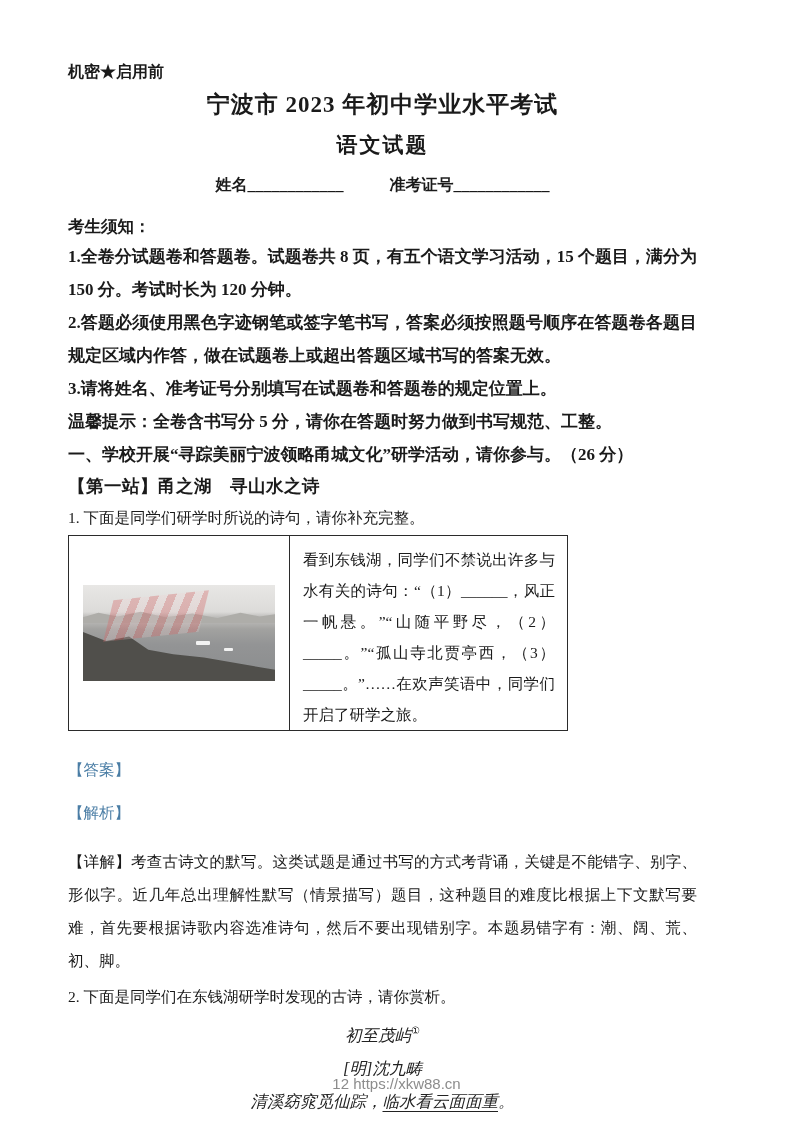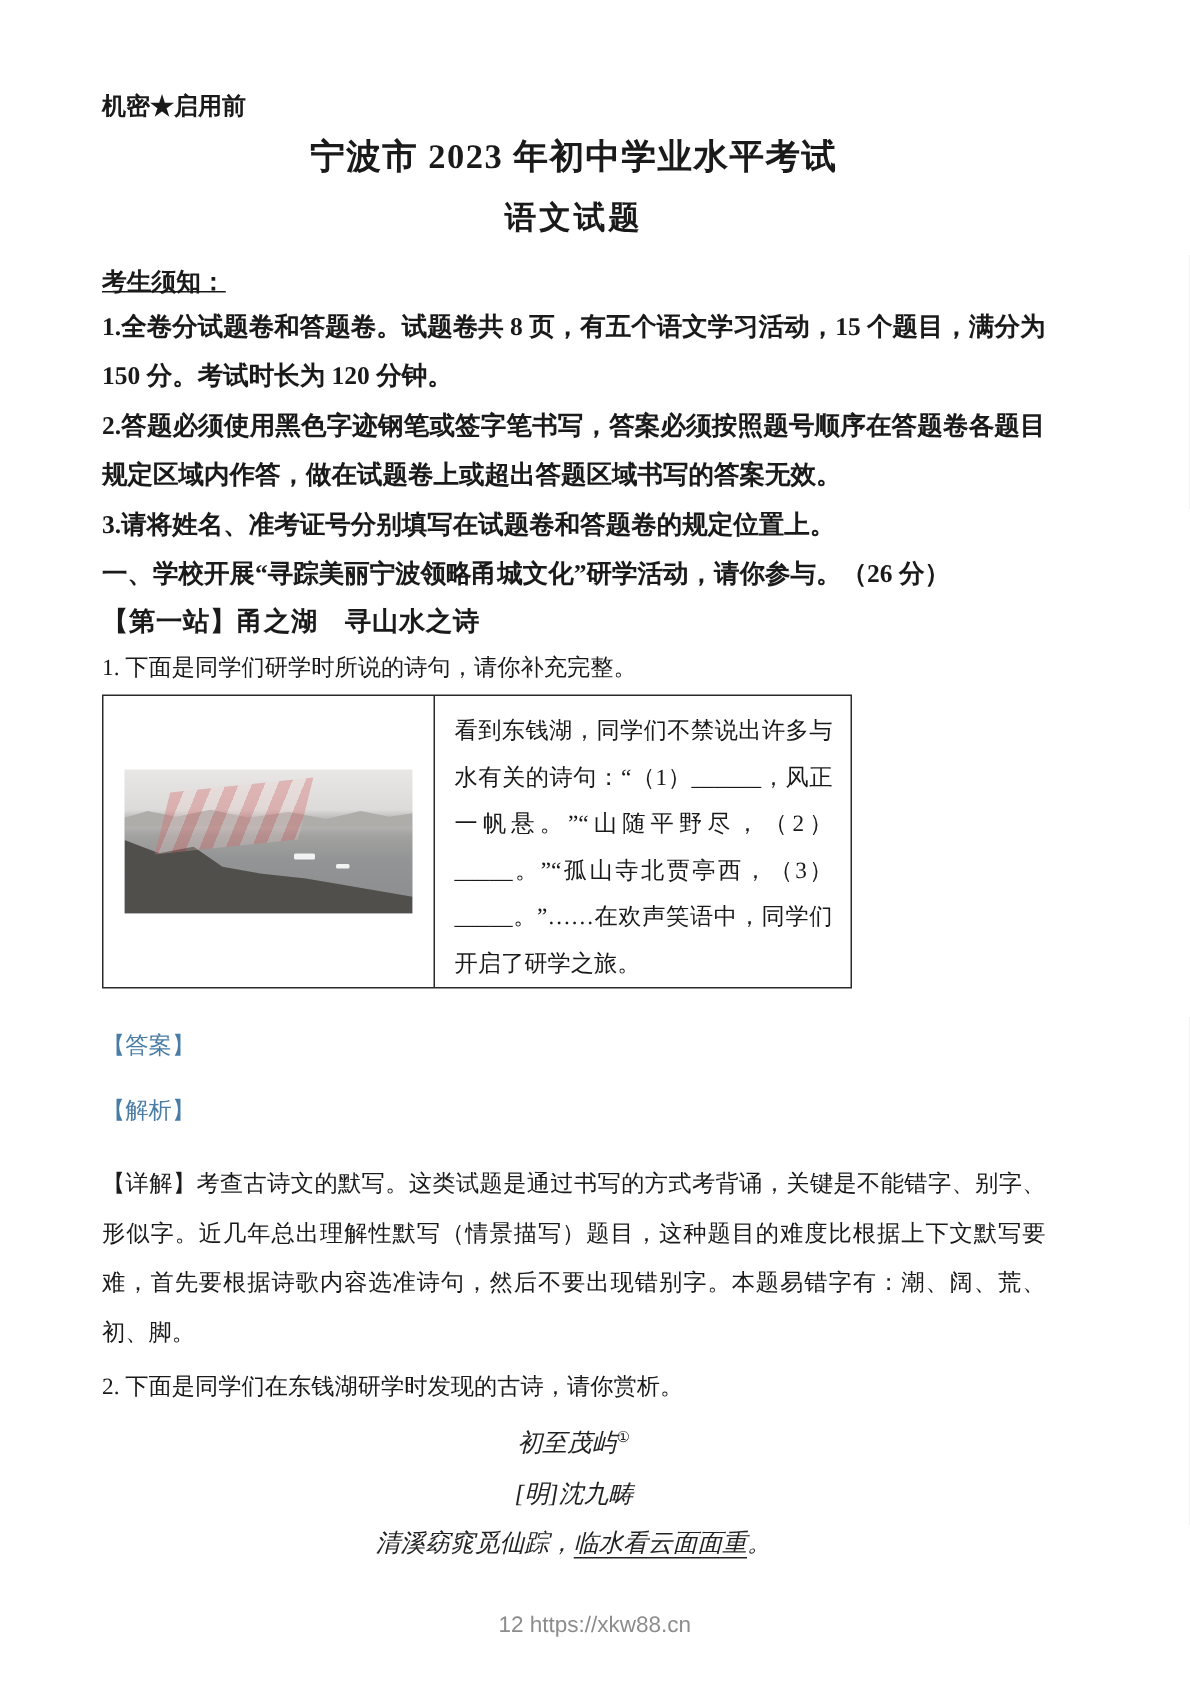--- a/index.html
+++ b/index.html
@@ -12,21 +12,21 @@
     background: #ffffff;
     color: #1a1a1a;
     font-family: "Liberation Serif", serif;
     padding: 62px 96px 0 68px;
     overflow: hidden;
   }
   .security { font-size: 16px; font-weight: bold; line-height: 20px; }
   .exam-title { text-align: center; font-size: 23px; font-weight: bold; line-height: 30px; margin-top: 8px; letter-spacing: 1px; }
   .exam-subtitle { text-align: center; font-size: 21px; font-weight: bold; line-height: 28px; margin-top: 11px; letter-spacing: 2px; }
   .name-line { display: flex; justify-content: center; gap: 46px; font-size: 16px; font-weight: bold; line-height: 26px; margin-top: 13px; }
-  .notice-heading { font-size: 16.5px; font-weight: bold; line-height: 26px; margin-top: 16px; text-decoration: underline; }
+  .notice-heading { font-size: 16.5px; font-weight: bold; line-height: 26px; margin-top: 16px; }
   .notice-item, .warm-tip { font-size: 17px; font-weight: bold; line-height: 33px; text-align: justify; }
   .section-heading { font-size: 17px; font-weight: bold; line-height: 33px; text-align: justify; }
   .station-heading { font-size: 17.5px; font-weight: bold; line-height: 31px; letter-spacing: .5px; }
   .q-prompt { font-size: 15.5px; line-height: 24px; margin-top: 4px; }
   
   .q-table { display: flex; width: 500px; border: 1.4px solid #2b2b2b; margin-top: 5px; height: 196px; }
   .q-table .cell-photo { width: 221px; border-right: 1.2px solid #2b2b2b; display: flex; align-items: center; justify-content: center; }
   .q-table .cell-text { flex: 1; padding: 8px 12px 6px 13px; font-size: 15.5px; line-height: 31px; text-align: justify; }
   .photo { position: relative; width: 192px; height: 96px; overflow: hidden;
     background: linear-gradient(180deg, #e8e7e5 0%, #dcdbd9 28%, #c0bfbd 33%, #b2b1af 40%, #a2a2a0 46%, #939495 62%, #8a8c8d 100%);
@@ -58,25 +58,30 @@
 </head>
 <body>
 
 <div class="page">
 
   <div class="security">机密★启用前</div>
 
   <div class="exam-title">宁波市 2023 年初中学业水平考试</div>
   <div class="exam-subtitle">语文试题</div>
 
+  <div class="name-line">
+    <span><span>姓名</span><span>____________</span></span>
+    <span><span>准考证号</span><span>____________</span></span>
+  </div>
 
   <div class="notice-heading">考生须知：</div>
   <div class="notice-item">1.全卷分试题卷和答题卷。试题卷共 8 页，有五个语文学习活动，15 个题目，满分为 150 分。考试时长为 120 分钟。</div>
   <div class="notice-item">2.答题必须使用黑色字迹钢笔或签字笔书写，答案必须按照题号顺序在答题卷各题目规定区域内作答，做在试题卷上或超出答题区域书写的答案无效。</div>
   <div class="notice-item">3.请将姓名、准考证号分别填写在试题卷和答题卷的规定位置上。</div>
+  <div class="warm-tip">温馨提示：全卷含书写分 5 分，请你在答题时努力做到书写规范、工整。</div>
 
   <div class="section-heading">一、学校开展“寻踪美丽宁波领略甬城文化”研学活动，请你参与。（26 分）</div>
   <div class="station-heading">【第一站】甬之湖　寻山水之诗</div>
 
   <div class="q-prompt">1. 下面是同学们研学时所说的诗句，请你补充完整。</div>
 
   <div class="q-table">
     <div class="cell-photo">
       <div class="photo">
         <div class="photo-ridge"></div>

